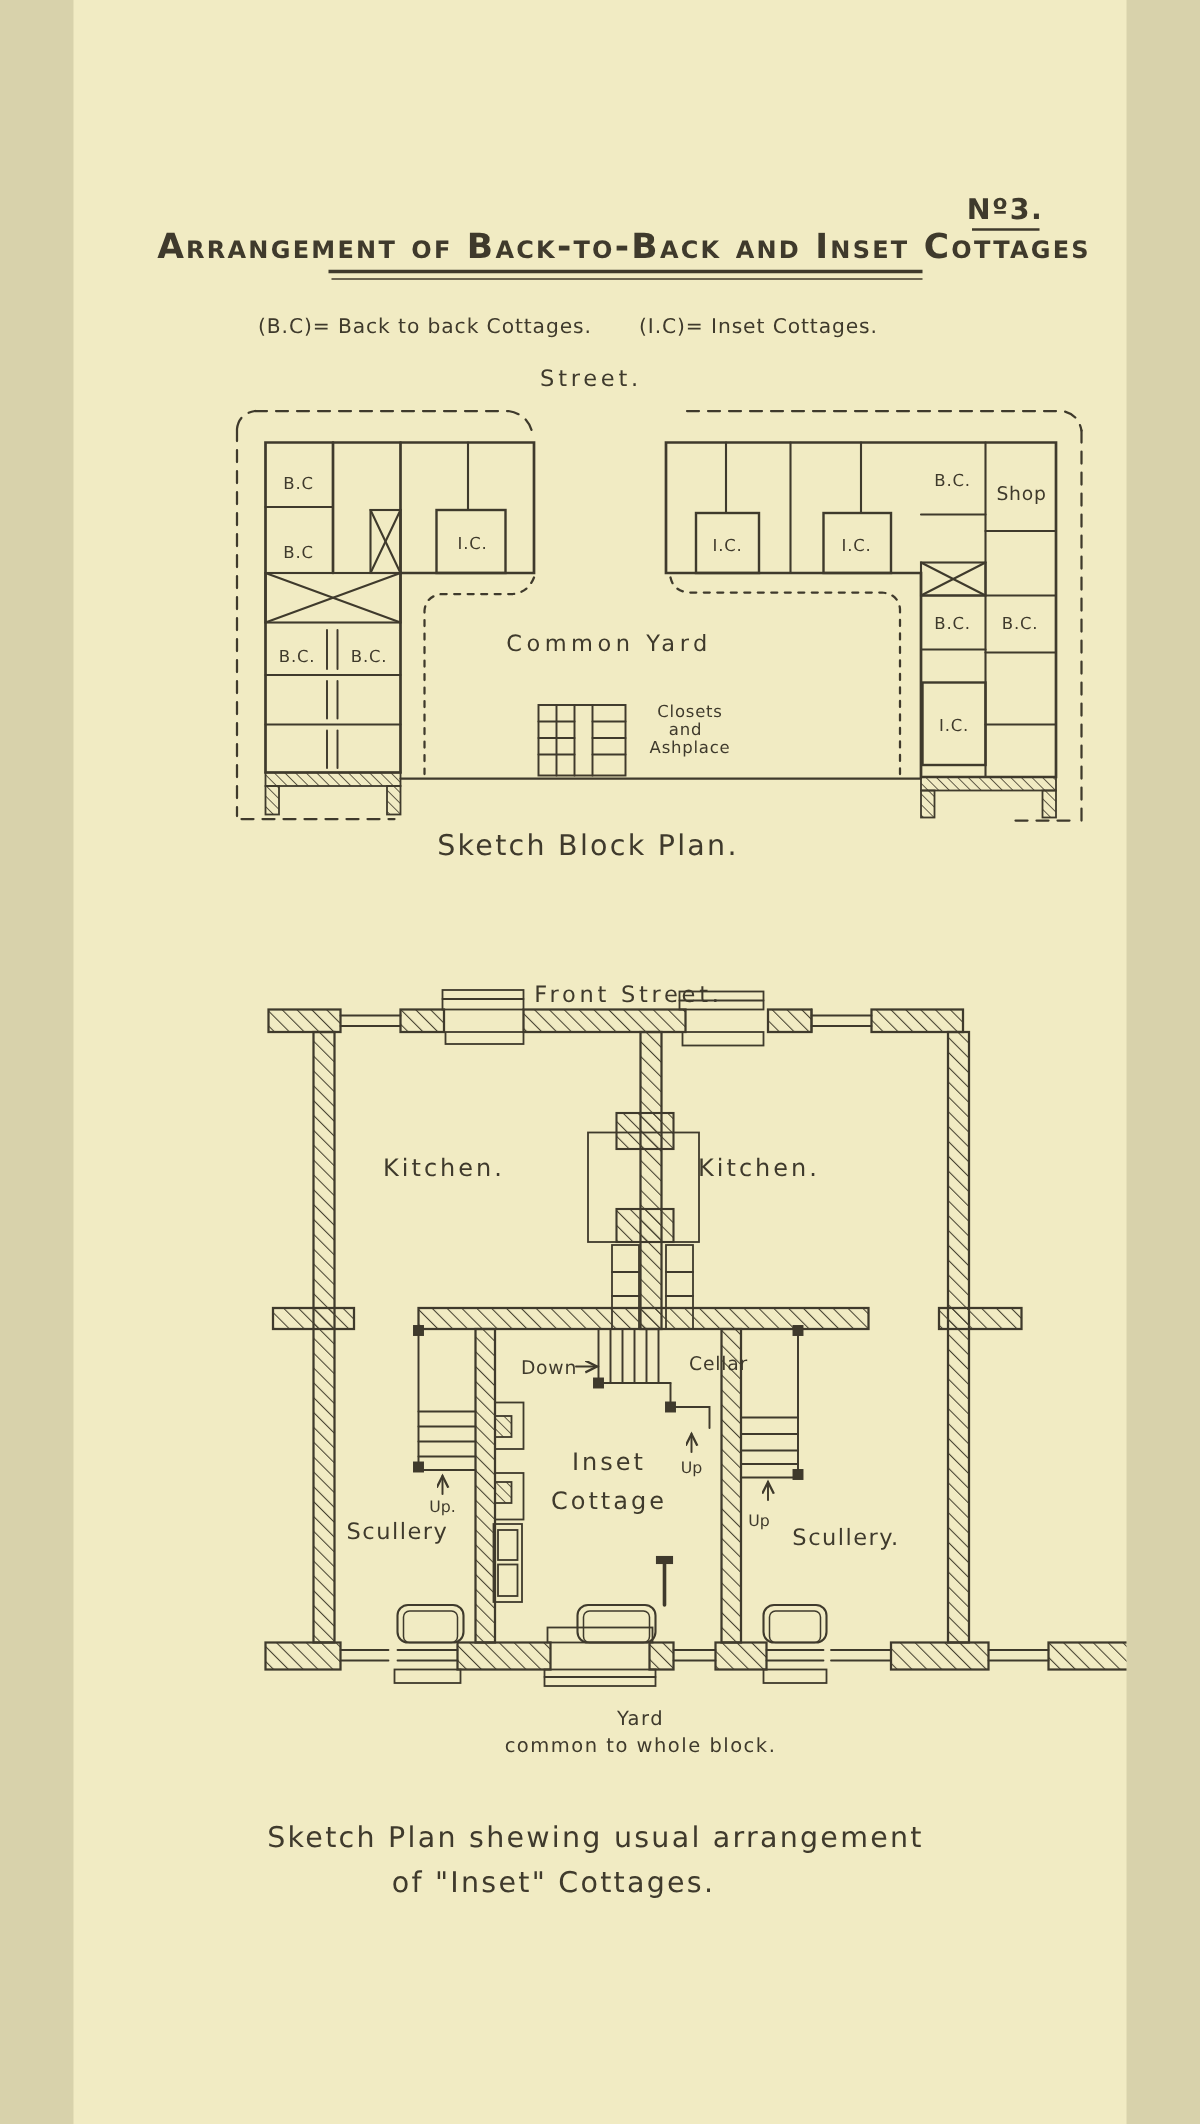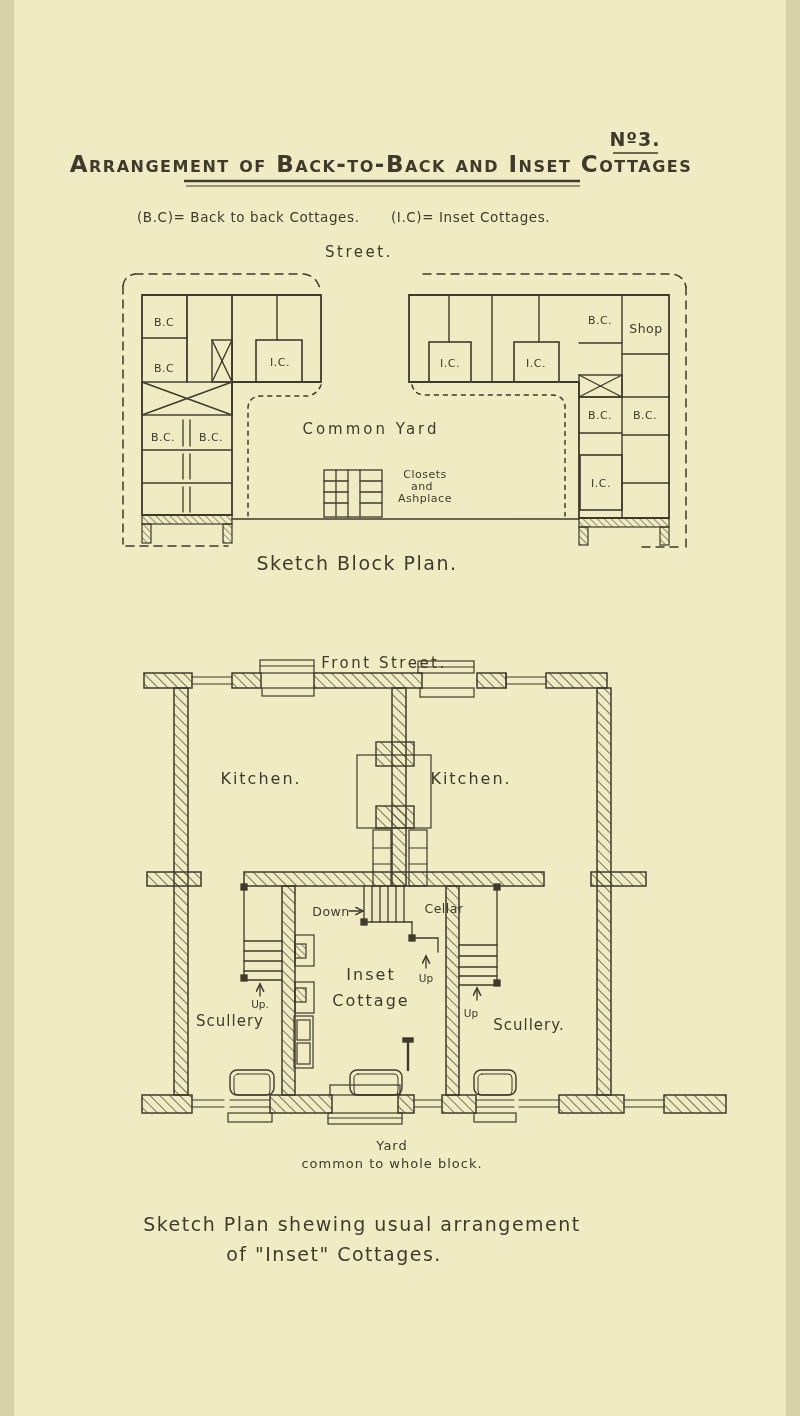--- a/index.html
+++ b/index.html
@@ -1,16 +1,16 @@
 <!DOCTYPE html>
 <html><head>
 <meta charset="utf-8">
 <style>
   html,body{margin:0;padding:0;background:#d8d2ab;}
-  .page{width:772px;height:1416px;margin:0 auto;background:#f1ebc3;position:relative;overflow:hidden;}
+  .page{width:702px;height:1416px;margin:0 auto;background:#f1ebc3;position:relative;overflow:hidden;}
   svg{display:block;}
   text{font-family:"DejaVu Sans",sans-serif;fill:#3f3a2c;}
   .title{font-size:23px;font-variant:small-caps;font-weight:600;letter-spacing:1.5px;}
   .sheetno{font-size:19px;font-weight:600;letter-spacing:1px;}
   .legend{font-size:13.5px;letter-spacing:0.6px;}
   .cap-lg{font-size:19px;letter-spacing:1.5px;}
   .cap-md{font-size:15px;letter-spacing:2.5px;}
   .room-sm{font-size:11px;letter-spacing:0.5px;}
   .room-md{font-size:12.5px;letter-spacing:0.5px;}
   .room-lg{font-size:16px;letter-spacing:2px;}

